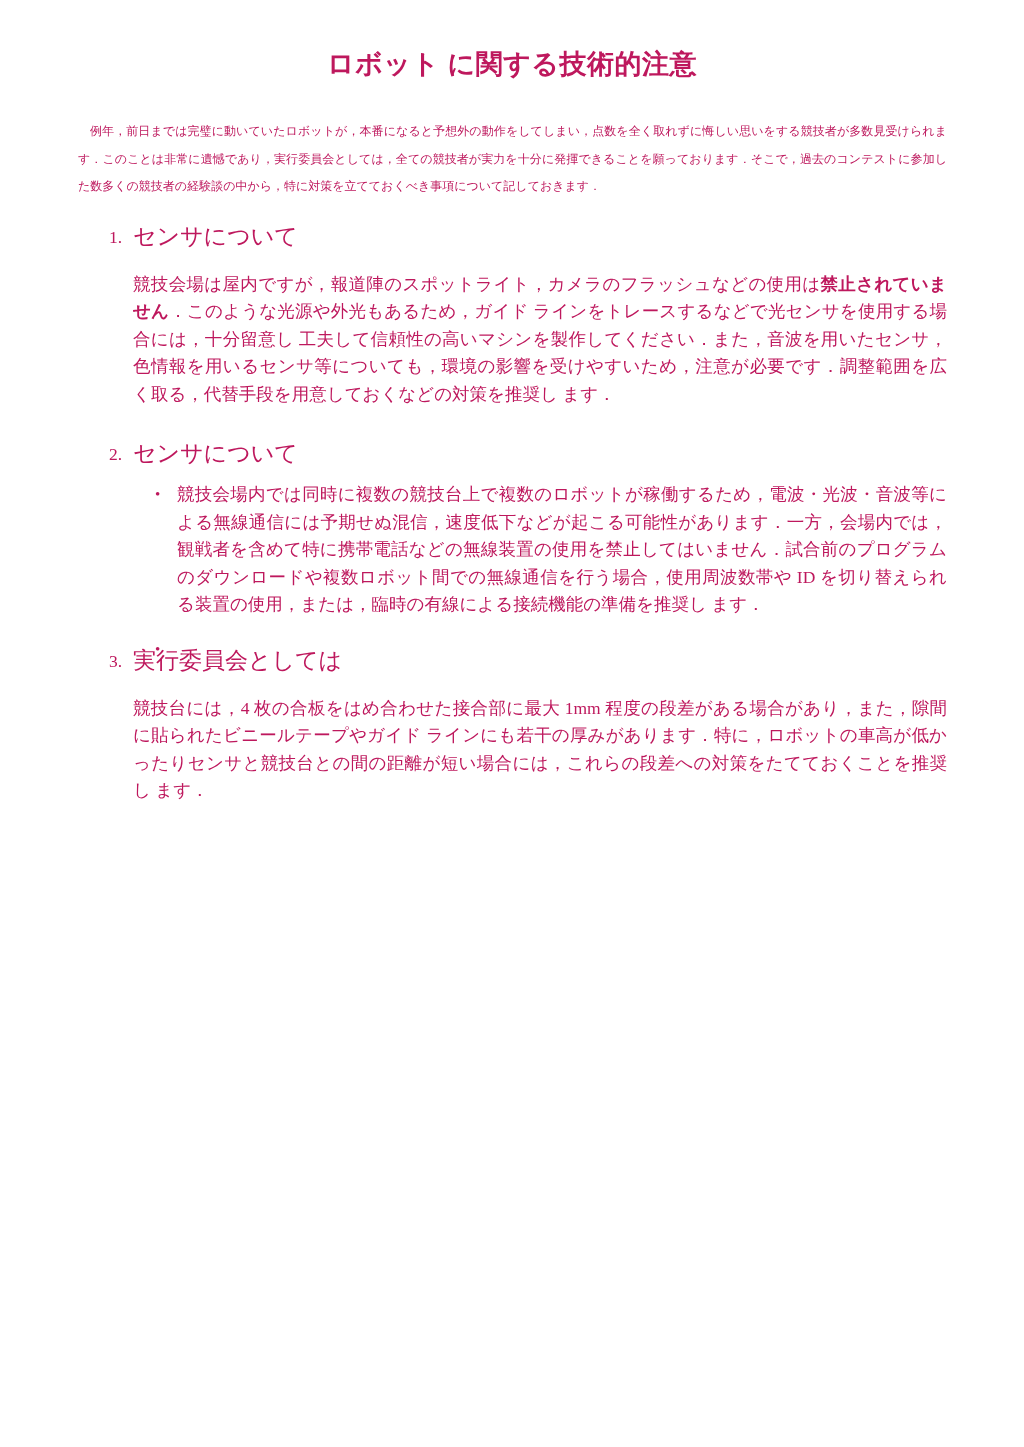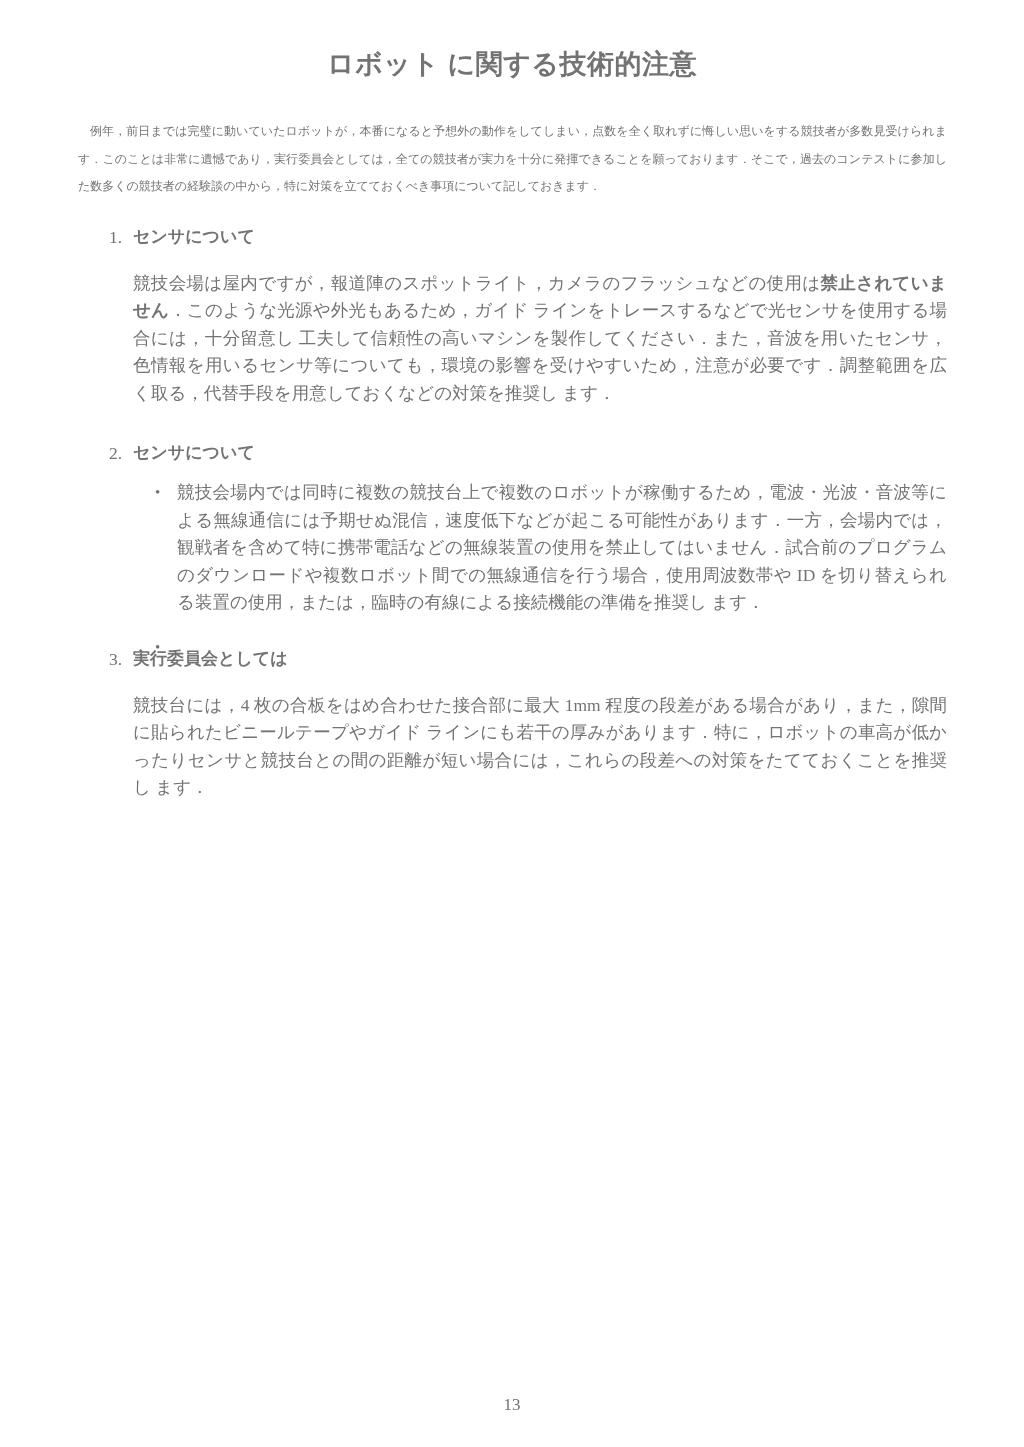--- a/index.html
+++ b/index.html
@@ -5,21 +5,21 @@
   html, body {
     margin: 0;
     padding: 0;
     background: #ffffff;
   }
   .page {
     position: relative;
     width: 1024px;
     height: 1447px;
     background: #ffffff;
-    color: #737373;
+    color: #be185d;
     font-family: "Liberation Serif", serif;
     overflow: hidden;
   }
   .doc-title {
     margin: 0;
     padding-top: 46px;
     text-align: center;
     font-family: "Liberation Sans", sans-serif;
     font-weight: bold;
     font-size: 27px;
@@ -46,22 +46,22 @@
   }
   .sec-num {
     position: absolute;
     left: -24px;
     top: 1px;
     font-family: "Liberation Serif", serif;
     font-weight: normal;
   }
   .sec-heading {
     font-family: "Liberation Sans", sans-serif;
-    font-weight: bold;
-    font-size: 17px;
+    font-weight: normal;
+    font-size: 23px;
   }
   .sec-body {
     margin: 22px 0 0 133px;
     width: 814px;
     font-size: 17.5px;
     line-height: 27.5px;
     text-align: justify;
   }
   .sec1 { margin-top: 24px; }
   .sec2 { margin-top: 34px; }
@@ -131,15 +131,14 @@
   </div>
 
   <div class="section sec3">
     <div class="sec-head">
       <span class="sec-num">3.</span>
       <span class="sec-heading">実行委員会としては</span>
     </div>
     <p class="sec-body"><span>競技台には，4 枚の合板をはめ合わせた接合部に最大 1mm 程度の段差がある場合があり，また，隙間に貼られたビニールテープやガイド ラインにも若干の厚みがあります．特に，ロボットの車高が低かったりセンサと競技台との間の距離が短い場合には，これらの段差への対策をたてておくことを推奨し ます．</span></p>
   </div>
 
-  <div class="page-number">13</div>
 
 </div>
 
 </body></html>

